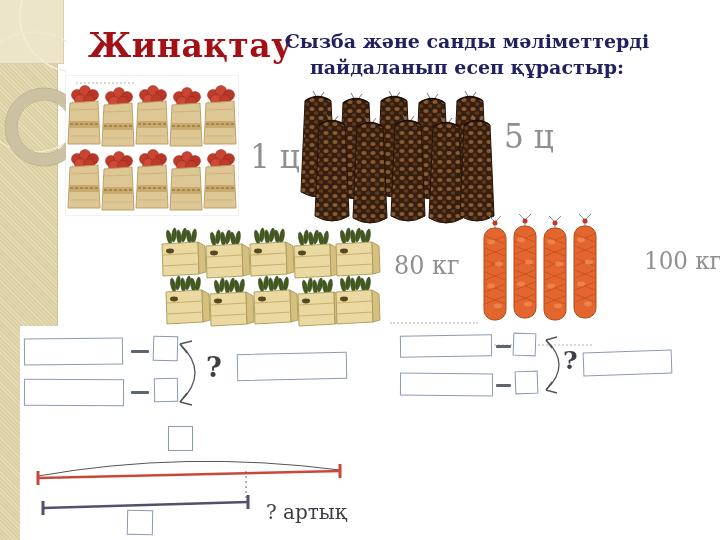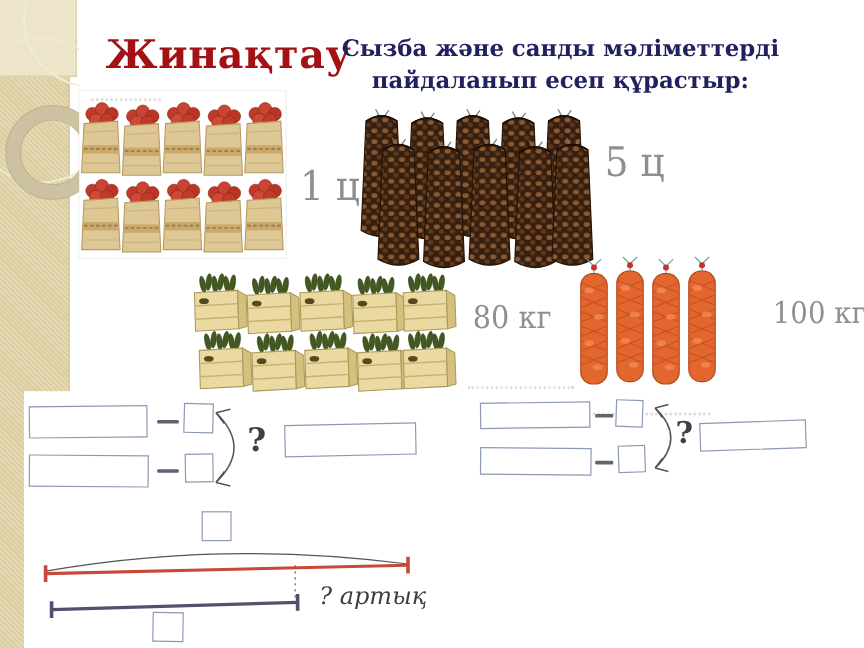--- a/index.html
+++ b/index.html
@@ -189,21 +189,21 @@
     <div class="sq" style="left:148px;top:6px;width:25px;height:25px;"></div>
     <svg class="abs" style="left:0;top:0;" width="340" height="120" viewBox="0 0 340 120">
       <path d="M18,56 Q165,30 320,50" fill="none" stroke="#555" stroke-width="1"></path>
       <path d="M18,58 L320,51" stroke="#c8493a" stroke-width="2.6" fill="none"></path>
       <path d="M18,51 L18,65 M320,44 L320,58" stroke="#c8493a" stroke-width="3" fill="none"></path>
       <path d="M226,51 L226,81" stroke="#666" stroke-width="1" stroke-dasharray="2 3" fill="none"></path>
       <path d="M23,88 L228,82" stroke="#51516f" stroke-width="2.6" fill="none"></path>
       <path d="M23,81 L23,95 M228,75 L228,89" stroke="#51516f" stroke-width="3" fill="none"></path>
     </svg>
     <div class="sq" style="left:107px;top:90px;width:26px;height:25px;transform:rotate(1deg);"></div>
-    <div class="linelabel" style="left:246px;top:64px;font-size:20px;font-style:italic;">? артық</div>
+    <div class="linelabel" style="left:246px;top:80px;font-size:20px;">? артық</div>
   </div>
 
   <div class="schema" style="left:395px;top:328px;width:285px;height:75px;">
     <div class="box" style="left:5px;top:7px;width:92px;height:22px;transform:rotate(-.8deg);"></div>
     <div class="minus" style="left:101px;top:17px;width:15px;"></div>
     <div class="sq" style="left:118px;top:5px;width:23px;height:23px;transform:rotate(2deg);"></div>
     <div class="box" style="left:5px;top:45px;width:93px;height:23px;transform:rotate(.5deg);"></div>
     <div class="minus" style="left:101px;top:56px;width:15px;"></div>
     <div class="sq" style="left:120px;top:43px;width:23px;height:23px;transform:rotate(-2deg);"></div>
     <svg class="abs" style="left:143px;top:0;" width="60" height="75" viewBox="0 0 60 75">

